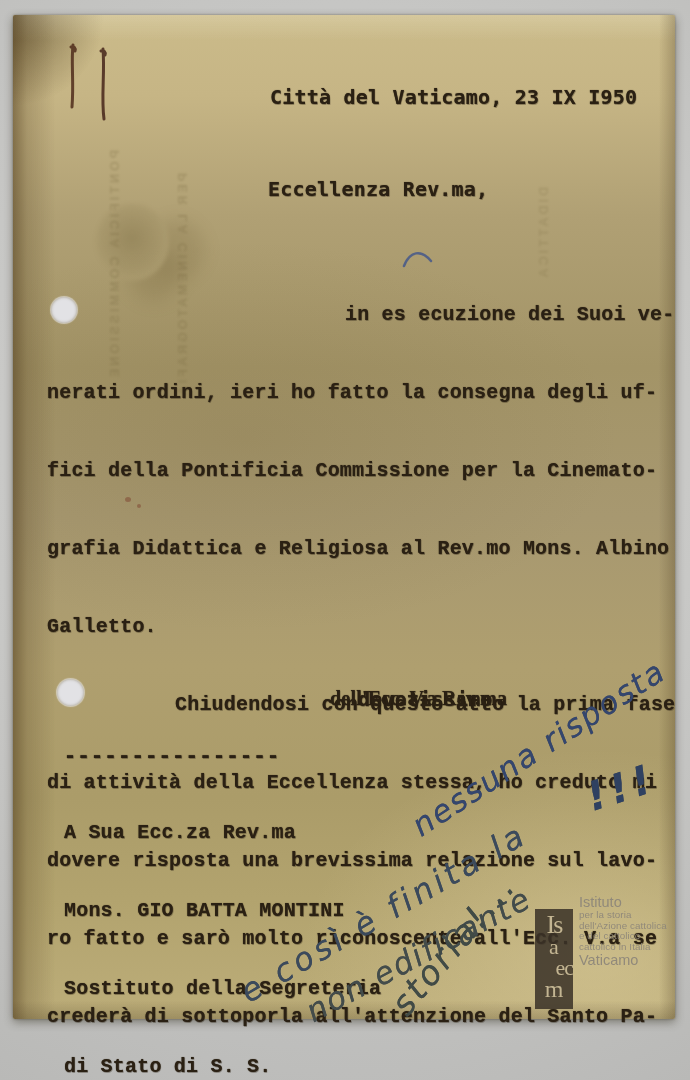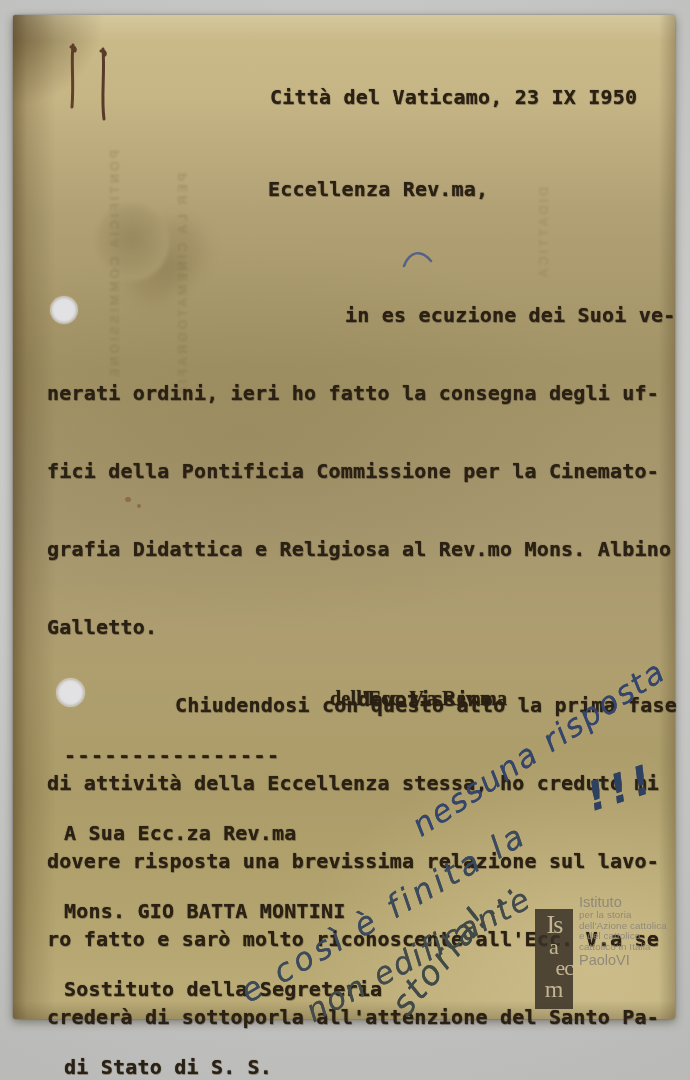--- a/index.html
+++ b/index.html
@@ -34,21 +34,21 @@
 
   
   .typed{
     position:absolute;z-index:3;
     font-family:"DejaVu Sans Mono","Liberation Mono",monospace;
     font-weight:700;font-size:20px;line-height:26px;color:#2a2013;
     letter-spacing:.2px;white-space:pre;
     text-shadow:0 0 1px rgba(42,32,19,.75), .6px .6px 0 rgba(42,32,19,.30);
   }
   .body-block{left:34px;top:235px;}
-  .typed-line{height:26px;}
+  .typed-line{height:26px;font-family:Liberation Mono, monospace;}
   .ind-deep{padding-left:298px;}
   .ind-para{padding-left:128px;text-align:center;}
   .dateline{left:257px;top:69px;}
   .salutation{left:255px;top:161px;}
   .closing-1{left:317px;top:670px;font-family:Liberation Serif, serif;}
   .closing-2{left:345px;top:663px;margin-top:8px;}
   .separator{left:51px;top:727px;letter-spacing:1.5px;}
   .recipient-block{left:51px;top:753px;}
 
   
@@ -182,18 +182,18 @@
         <div class="r2">a</div>
         <div class="r3">ec</div>
         <div class="r4">m</div>
       </div>
       <div class="wm-text">
         <div class="wm-title">Istituto</div>
         <div class="wm-small">per la storia</div>
         <div class="wm-small">dell'Azione cattolica</div>
         <div class="wm-small">e del cattolico</div>
         <div class="wm-small">cattolico in Italia</div>
-        <div class="wm-footer">PaoloVI</div>
+        <div class="wm-footer">Vaticamo</div>
       </div>
     </div>
 
   </div>
 </div>
 
 </body></html>

